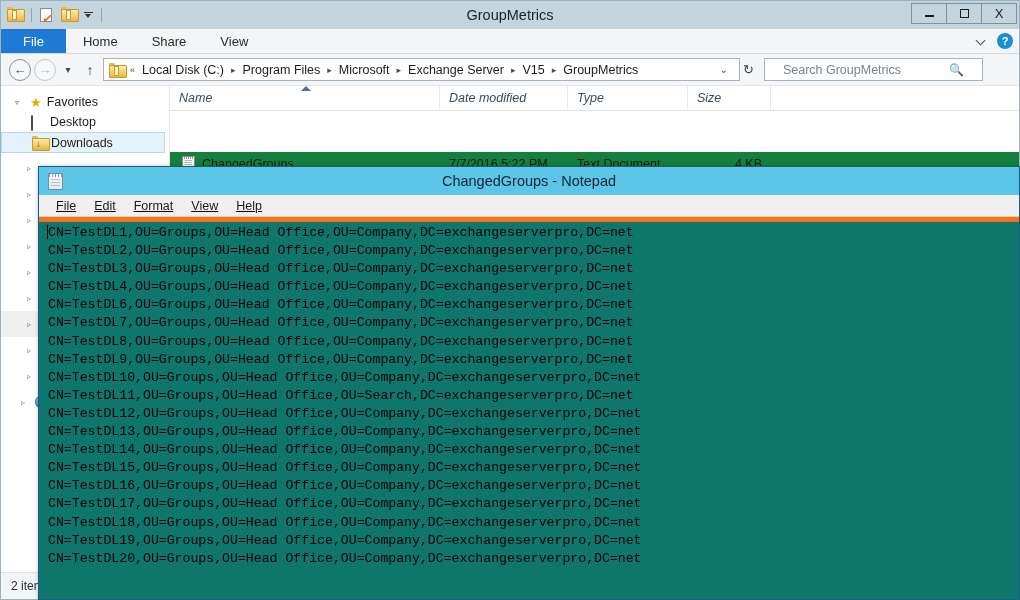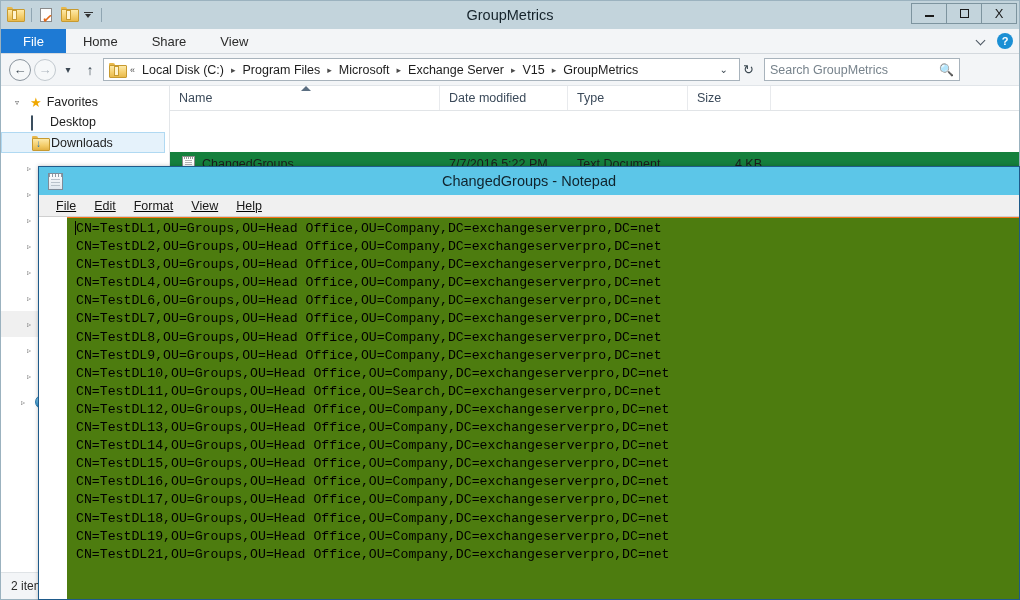--- a/index.html
+++ b/index.html
@@ -267,27 +267,27 @@
     padding: 0 7px 0 4px;
     font-size: 10px;
     color: #3a4750;
   }
   .addr-refresh {
     font-size: 13px;
     color: #3a4750;
     padding-right: 3px;
   }
   .search-box {
-    width: 196px;
+    width: 219px;
     height: 23px;
     border: 1px solid #a8b3bc;
     background: #ffffff;
     display: flex;
     align-items: center;
-    padding: 0 5px;
+    padding: 0 18px;
     margin-left: 4px;
     font-size: 12.5px;
     color: #77838c;
   }
   .search-box .mag { margin-left: auto; color:#3a4750; font-size:12px; }
 
   
   .explorer-body {
     display: flex;
     height: 443px;
@@ -393,20 +393,21 @@
     color: #3b4a5a;
     position: relative;
   }
   .col {
     height: 100%;
     display: flex;
     align-items: center;
     padding-left: 9px;
     border-right: 1px solid #e8eaed;
     position: relative;
+    font-style: italic;
   }
   .col.c-name { width: 270px; }
   .col.c-date { width: 128px; }
   .col.c-type { width: 120px; }
   .col.c-size { width: 83px; border-right: 1px solid #e8eaed; }
   .sort-arrow {
     position: absolute;
     left: 131px; top: 0px;
     width: 0; height: 0;
     border-left: 5px solid transparent;
@@ -530,25 +531,24 @@
   .np-menu {
     padding: 0 9px;
     font-size: 12.5px;
     color: #1a1a1a;
     line-height: 22px;
   }
   .np-textarea {
     position: absolute;
     left: 0; right: 0;
     top: 50px; bottom: 0;
-    background: #4d7c0f;
-    border-top: 1px solid #f97316;
+    background: #0f766e;
+    border-top: 5px solid #f97316;
     padding: 2px 0 0 9px;
     overflow: hidden;
-    margin-left: 28px;
   }
   .np-line {
     font-family: "Liberation Mono", "DejaVu Sans Mono", monospace;
     font-size: 13.2px;
     line-height: 18.1px;
     color: #000000;
     white-space: pre;
     letter-spacing: 0px;
   }
   .np-caret {
@@ -763,16 +763,16 @@
         <div class="np-line">CN=TestDL10,OU=Groups,OU=Head Office,OU=Company,DC=exchangeserverpro,DC=net</div>
         <div class="np-line">CN=TestDL11,OU=Groups,OU=Head Office,OU=Search,DC=exchangeserverpro,DC=net</div>
         <div class="np-line">CN=TestDL12,OU=Groups,OU=Head Office,OU=Company,DC=exchangeserverpro,DC=net</div>
         <div class="np-line">CN=TestDL13,OU=Groups,OU=Head Office,OU=Company,DC=exchangeserverpro,DC=net</div>
         <div class="np-line">CN=TestDL14,OU=Groups,OU=Head Office,OU=Company,DC=exchangeserverpro,DC=net</div>
         <div class="np-line">CN=TestDL15,OU=Groups,OU=Head Office,OU=Company,DC=exchangeserverpro,DC=net</div>
         <div class="np-line">CN=TestDL16,OU=Groups,OU=Head Office,OU=Company,DC=exchangeserverpro,DC=net</div>
         <div class="np-line">CN=TestDL17,OU=Groups,OU=Head Office,OU=Company,DC=exchangeserverpro,DC=net</div>
         <div class="np-line">CN=TestDL18,OU=Groups,OU=Head Office,OU=Company,DC=exchangeserverpro,DC=net</div>
         <div class="np-line">CN=TestDL19,OU=Groups,OU=Head Office,OU=Company,DC=exchangeserverpro,DC=net</div>
-        <div class="np-line">CN=TestDL21,OU=Groups,OU=Head Office,OU=Company,DC=exchangeserverpro,DC=net</div>
+        <div class="np-line">CN=TestDL20,OU=Groups,OU=Head Office,OU=Company,DC=exchangeserverpro,DC=net</div>
       </div>
   </div>
 </div>
 
 </body></html>

